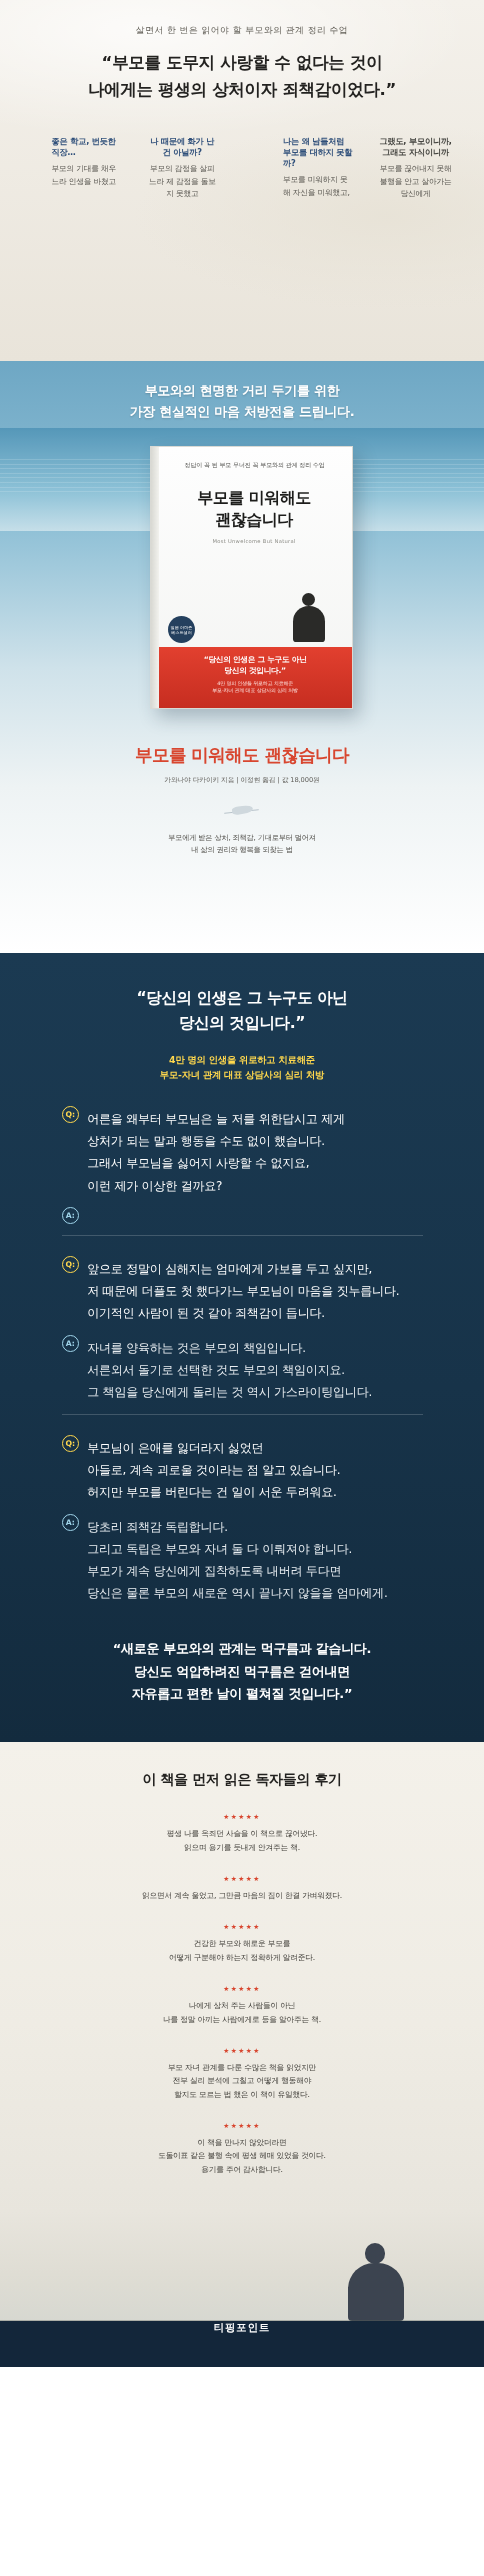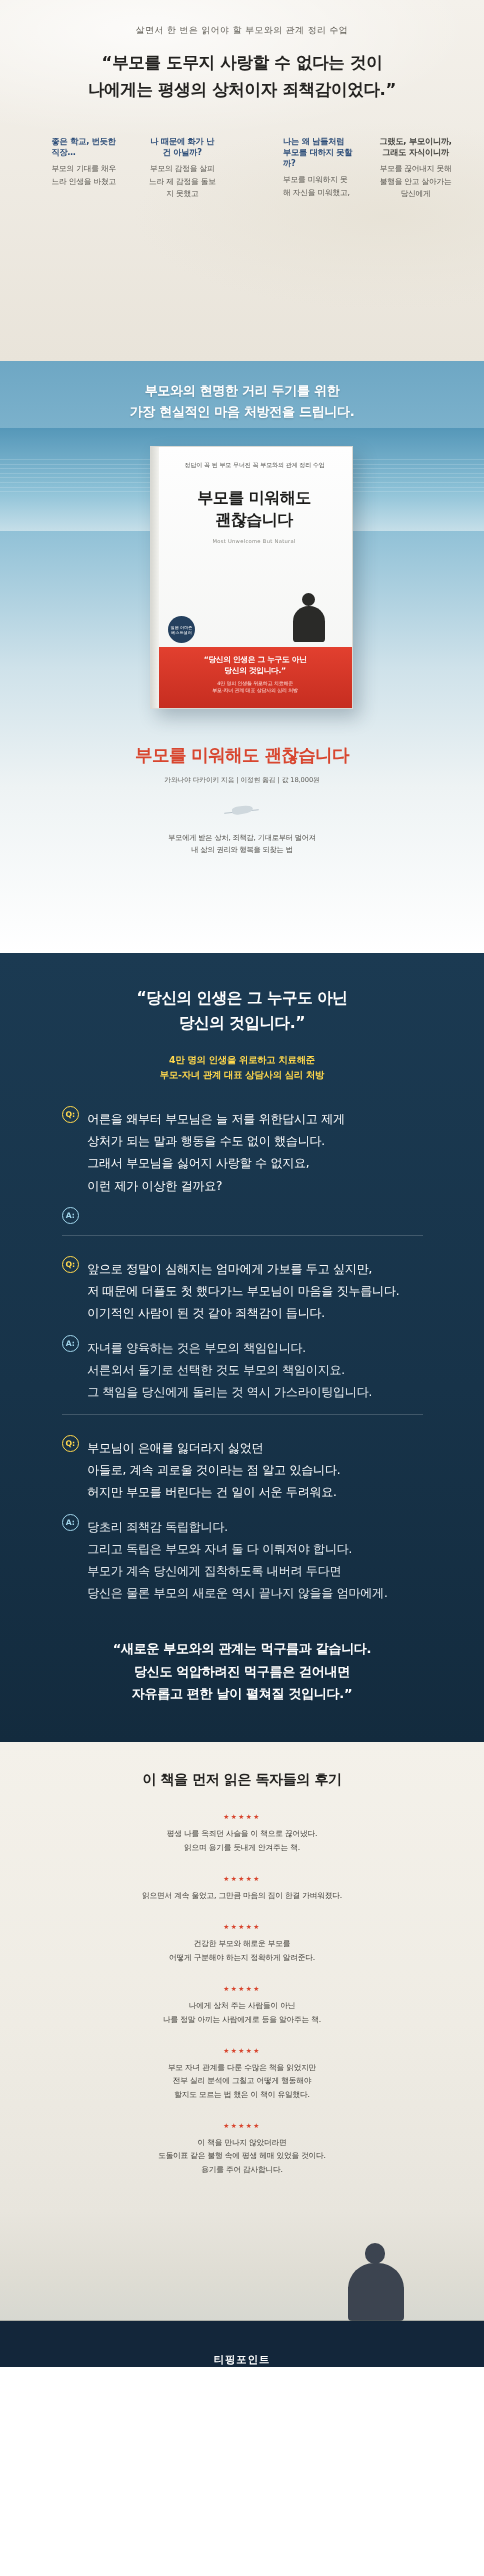--- a/index.html
+++ b/index.html
@@ -384,21 +384,21 @@
   }
   .foot-ground {
     position: absolute;
     left: 0; bottom: 46px; width: 100%; height: 1px;
     background: rgba(90,96,90,.35);
   }
   .foot-bar {
     position: absolute;
     left: 0; bottom: 0; width: 100%; height: 46px;
     background: #13263a;
-    display: flex; align-items: flex-end; justify-content: center;
+    display: flex; align-items: flex-start; justify-content: center;
   }
   .foot-logo {
     color: #ffffff;
     font-size: 10.3px;
     font-weight: bold;
     letter-spacing: 1px;
   }
 </style>
 </head>
 <body>

